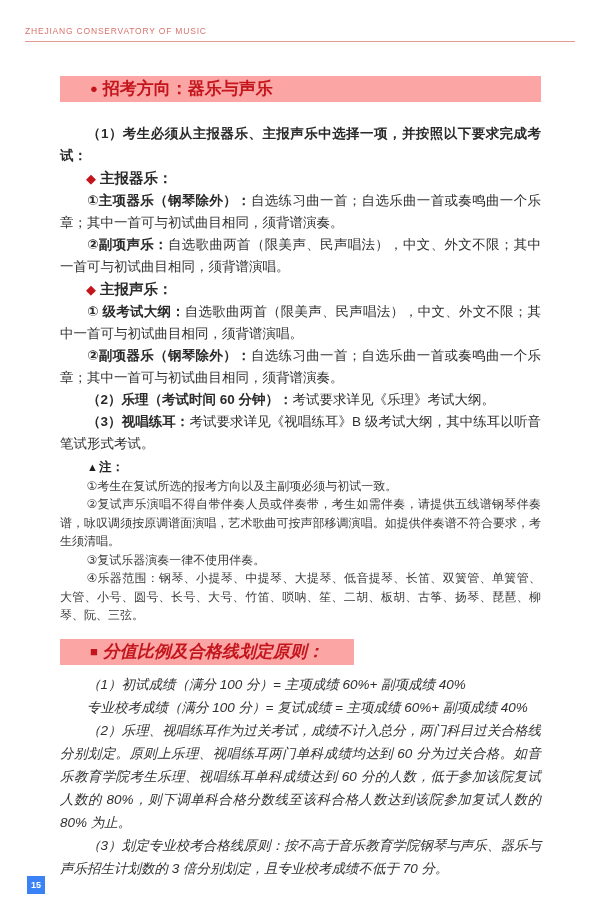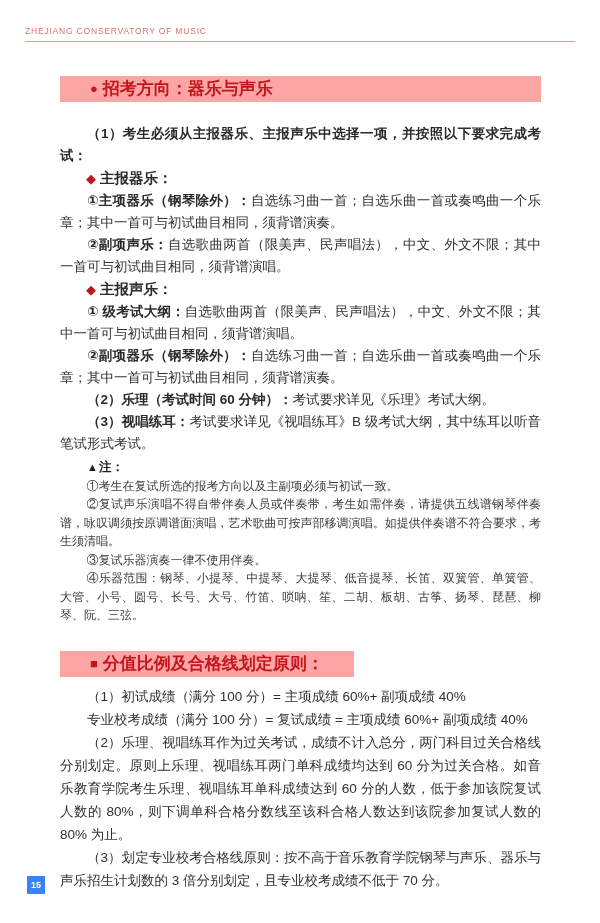--- a/index.html
+++ b/index.html
@@ -93,24 +93,23 @@
     padding-left: 27px;
   }
   .note-head .triangle { color: #1f1f1f; font-size: 11px; margin-right: 1px; }
   p.note {
     font-size: 12px;
     line-height: 18.5px;
     color: #3a3a3a;
     font-weight: 500;
     text-indent: 2.2em;
     text-align: justify;
-    font-family: Liberation Serif, serif;
   }
   
-  .section2 { margin-top: 26px; }
+  .section2 { margin-top: 14px; font-style: italic; }
   .section2 .body-text { margin-top: 8px; }
   .section2 p.para { line-height: 23px; }
   
   .page-badge {
     position: absolute;
     left: 27px;
     top: 876px;
     width: 18px;
     height: 18px;
     background: #3b82f6;

